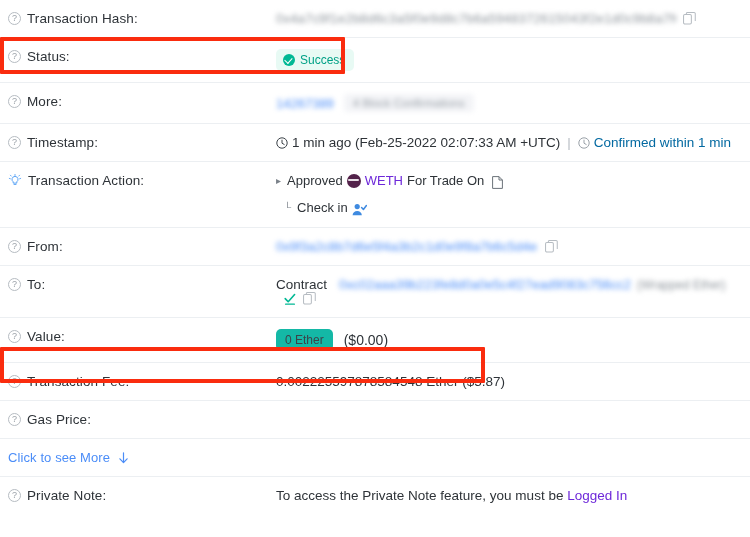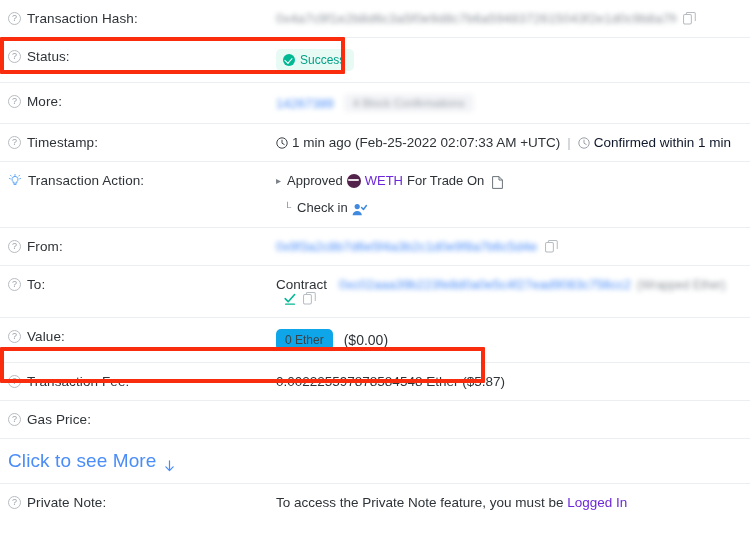--- a/index.html
+++ b/index.html
@@ -128,21 +128,21 @@
     margin-left: 10px;
   }
 
   .copy-icon { display:inline-block; width:13px; height:14px; flex:0 0 13px; margin-left:7px; }
   .doc-icon { display:inline-block; width:11px; height:13px; flex:0 0 11px; margin-left:4px; vertical-align:-2px;}
   .clock-icon { display:inline-block; width:12px; height:12px; flex:0 0 12px; margin-right:4px; }
 
   .link { color: #6d28d9; text-decoration: none; }
   .sep { color: #b6bcc2; margin: 0 7px; }
 
-  .confirm-text { color: #0f172a; display: inline-flex; align-items: center; text-align: center; }
+  .confirm-text { color: #0369a1; display: inline-flex; align-items: center; text-align: center; }
 
   
   .action-value { display: block; padding-top: 9px; padding-bottom: 9px; }
   .action-line {
     display: flex; align-items: center; gap: 4px;
     font-size: 13px; color: #2e3338; line-height: 20px;
   }
   .action-line + .action-line { margin-top: 7px; margin-left: 8px; }
   .tree-mark { color: #7a8189; font-size: 10px; margin-right: 2px; }
 
@@ -152,33 +152,33 @@
   }
   .weth-icon::after{
     content:""; position:absolute; left:1.5px; top:5.2px;
     width:11px; height:2px; background:#e8e0e6; border-radius:1px;
   }
   .person-check-icon { width: 15px; height: 13px; flex: 0 0 15px; display:inline-block; }
 
   
   .value-pill {
     display: inline-block;
-    background: #0ea5e9;
+    background: #14b8a6;
     border-radius: 5px;
     padding: 4px 9px;
     font-size: 12px;
     color: #3c4349;
   }
   .value-usd { margin-left: 11px; color: #2e3338; font-size: 14px; }
 
   .green-check-icon { width:12px; height:14px; flex:0 0 12px; margin-left:8px; display:inline-block;}
 
   .contract-word { margin-right: 12px; }
 
-  .see-more { color: #4b8df8; font-size: 19px; display: inline-flex; align-items:center; gap:8px;}
+  .see-more { color: #4b8df8; font-size: 13px; display: inline-flex; align-items:center; gap:8px;}
   .down-arrow { display:inline-block; width:11px; height:12px;}
 
   
   .highlight-box {
     position: absolute;
     border: 4px solid #fa2c0e;
     pointer-events: none;
     z-index: 5;
     border-radius: 1px;
   }

